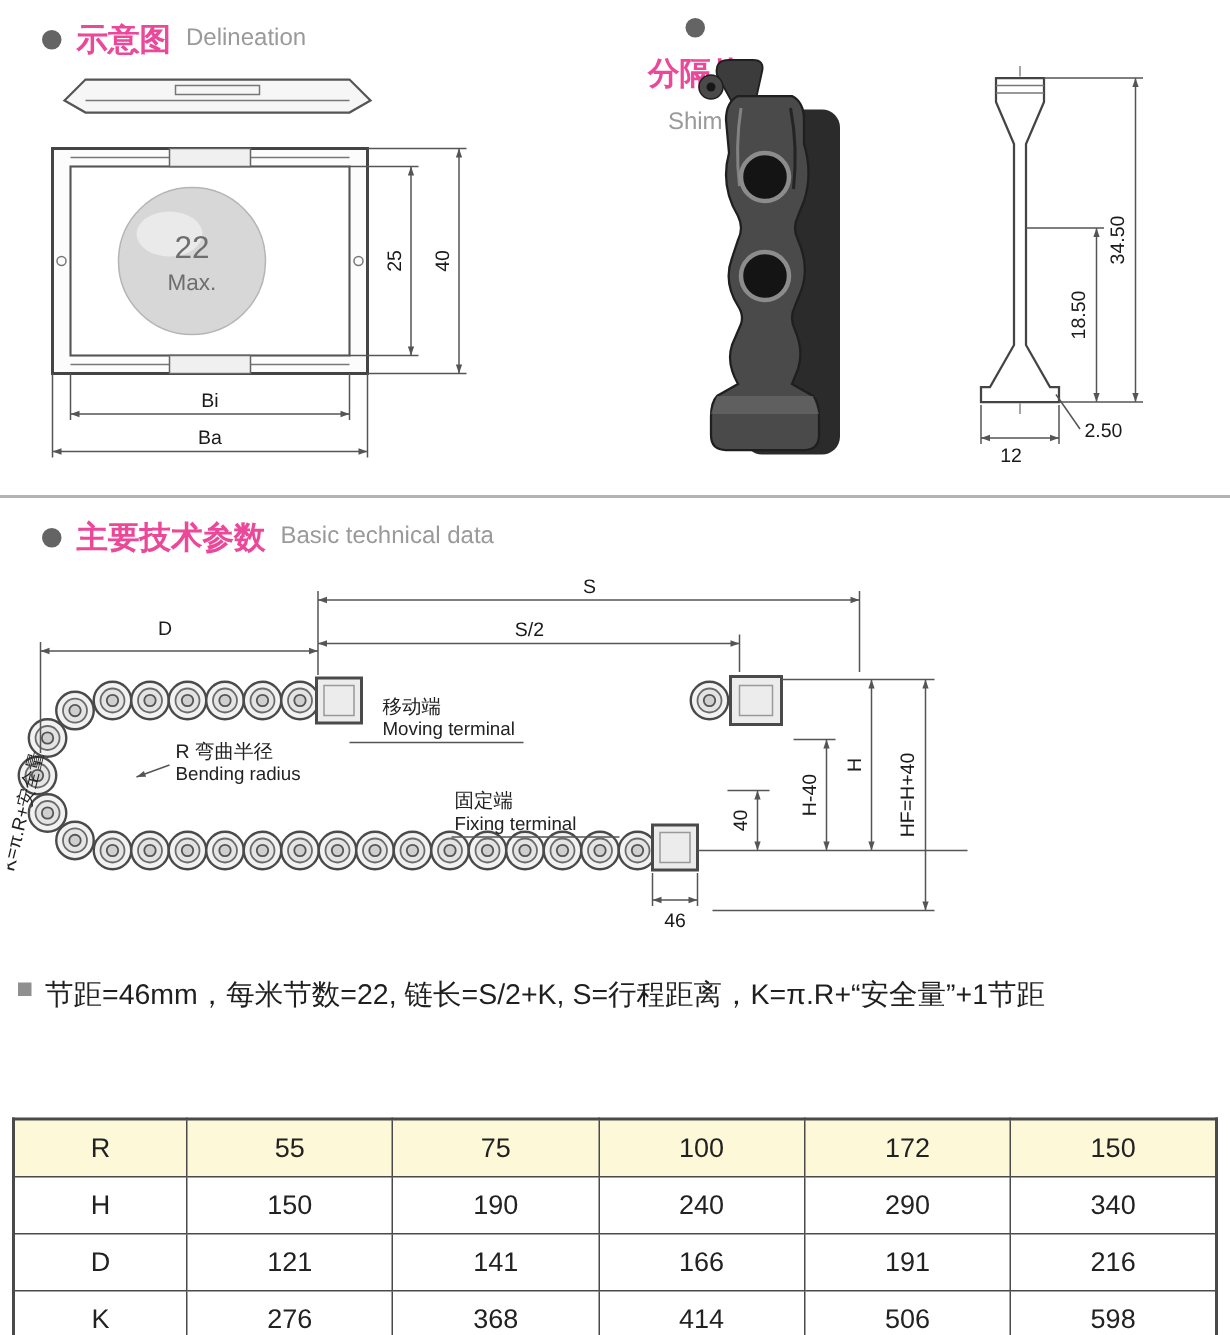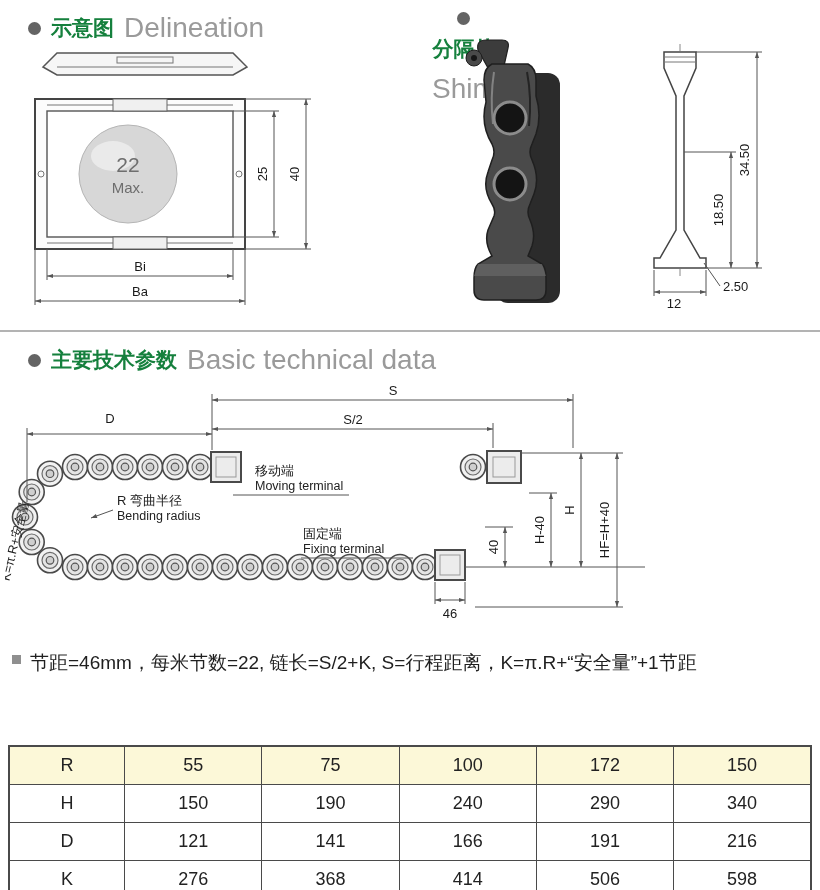--- a/index.html
+++ b/index.html
@@ -1,21 +1,21 @@
 <!DOCTYPE html>
 <html><head>
 <meta charset="utf-8">
 <style>
   html,body{margin:0;padding:0;}
   body{width:820px;height:890px;background:#ffffff;font-family:"Liberation Sans","DejaVu Sans",sans-serif;color:#333;}
   .page{position:relative;width:820px;height:890px;background:#ffffff;overflow:hidden;}
   .section-header{position:absolute;display:flex;align-items:center;gap:10px;white-space:nowrap;}
   .bullet{width:13px;height:13px;border-radius:50%;background:#646464;flex:0 0 auto;}
-  .zh-title{font-size:21px;font-weight:bold;color:#15803d;}
-  .en-title{font-size:28px;color:#9a9a9a;}
+  .zh-title{font-size:21px;font-weight:bold;color:#ec4899;}
+  .en-title{font-size:16px;color:#9a9a9a;}
   .hdr-delineation{left:28px;top:12px;}
   .hdr-shim{left:432px;top:12px;flex-direction:column;}
   .hdr-technical{left:28px;top:344px;justify-content:space-between;}
   .divider{position:absolute;left:0;top:330px;width:820px;border-top:2px solid #b3b3b3;}
   .svg-delineation{position:absolute;left:25px;top:44px;}
   .svg-shim{position:absolute;left:430px;top:38px;}
   .svg-chain{position:absolute;left:5px;top:382px;}
   .notes{position:absolute;left:12px;top:650px;width:800px;}
   .note{display:flex;align-items:flex-start;gap:9px;margin-bottom:13px;white-space:nowrap;}
   .note-bullet{width:9px;height:9px;background:#8f8f8f;margin-top:5px;flex:0 0 auto;}

